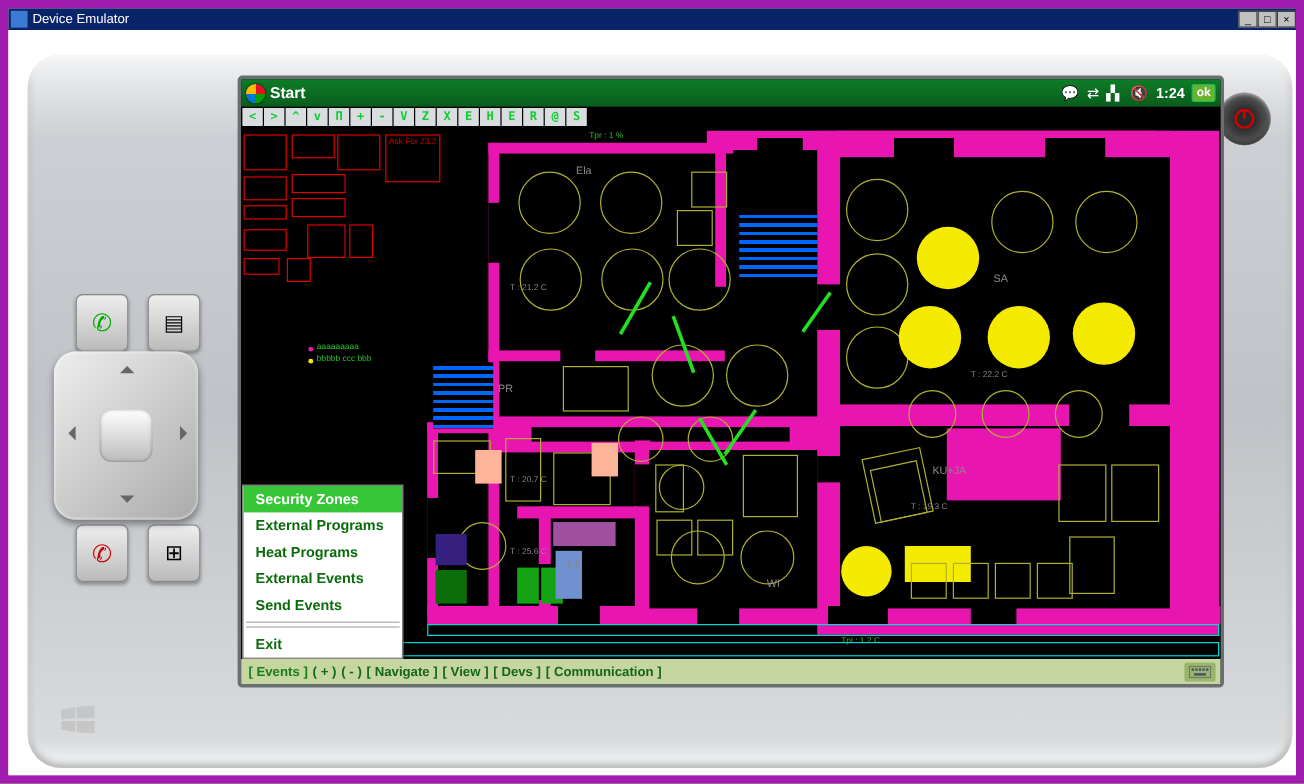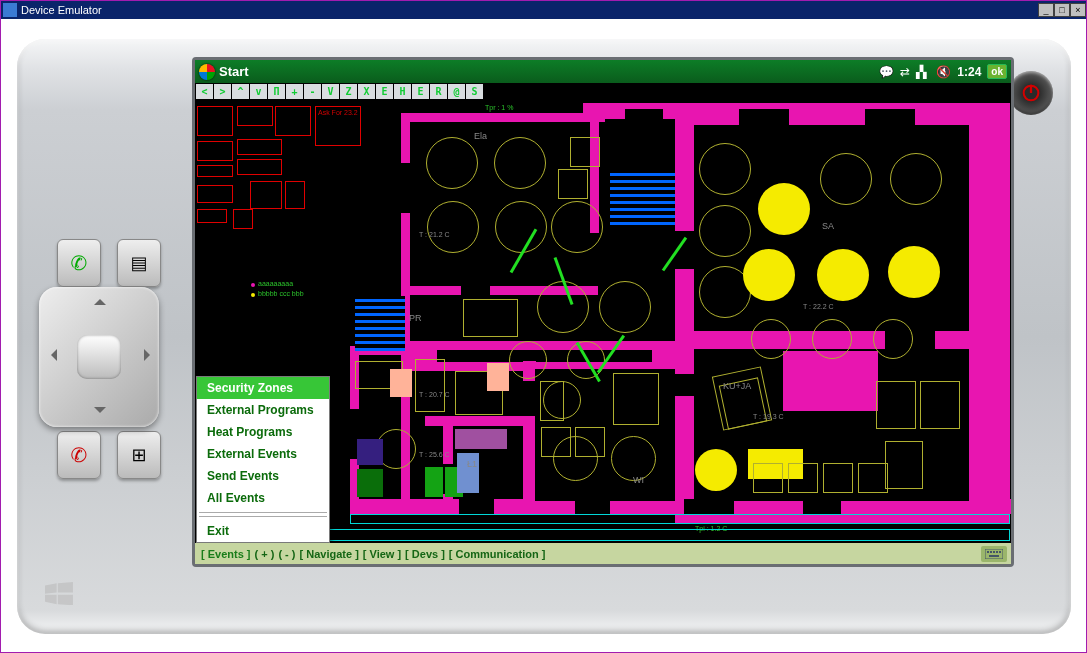--- a/index.html
+++ b/index.html
@@ -1,19 +1,19 @@
 <!DOCTYPE html>
 <html><head>
 <meta charset="utf-8">
 <style>
 * { margin: 0; padding: 0; box-sizing: border-box; font-family: Tahoma, sans-serif; }
 body { width: 1087px; height: 653px; background: #ece9d8; overflow: hidden; }
 
 
-.window { width: 1087px; height: 653px; display: flex; flex-direction: column; border: 1px solid #a21caf; }
+.window { width: 1087px; height: 653px; display: flex; flex-direction: column; border: 7px solid #a21caf; }
 .titlebar { background: linear-gradient(#0a246a, #0a246a); color: #fff; height: 18px; display: flex; align-items: center; font-size: 11px; padding-left: 2px; }
 .titlebar .icon { width: 14px; height: 14px; background: #3b7bd4; margin-right: 4px; display:inline-block; }
 .win-btns { margin-left: auto; display: flex; }
 .win-btns div { width: 16px; height: 14px; background: #c0c0c0; border: 1px solid #404040; font-size: 9px; text-align: center; line-height: 12px; color:#000; }
 .menubar { background: #ece9d8; height: 22px; display: flex; align-items: center; font-size: 11px; }
 .menubar span { padding: 2px 8px; cursor: default; }
 
 
 .device-area { flex: 1; position: relative; background: #fff; }
 .device { position: absolute; left: 16px; top: 20px; width: 1054px; height: 595px; border-radius: 28px;
@@ -295,42 +295,41 @@
             <div class="redbox" style="left:38px;top:108px;width:20px;height:20px"></div>
 
             <div class="dot" style="left:56px;top:182px;background:#e815b0"></div>
             <div class="greenlbl" style="left:63px;top:179px">aaaaaaaaa</div>
             <div class="dot" style="left:56px;top:192px;background:#f5eb00"></div>
             <div class="greenlbl" style="left:63px;top:189px">bbbbb ccc bbb</div>
 
             <div class="lbl" style="left:279px;top:30px">Ela</div>
             <div class="lbl" style="left:627px;top:120px">SA</div>
             <div class="lbl" style="left:214px;top:212px">PR</div>
-            <div class="lbl" style="left:528px;top:280px">KU+JA</div>
+            <div class="lbl" style="left:576px;top:280px">KU+JA</div>
             <div class="lbl" style="left:272px;top:358px">Ł1</div>
             <div class="lbl" style="left:438px;top:374px">WI</div>
 
             <div class="lbl" style="left:224px;top:130px;font-size:7px">T : 21.2 C</div>
             <div class="lbl" style="left:224px;top:290px;font-size:7px">T : 20.7 C</div>
             <div class="lbl" style="left:224px;top:350px;font-size:7px">T : 25.6 C</div>
             <div class="lbl" style="left:608px;top:202px;font-size:7px">T : 22.2 C</div>
             <div class="lbl" style="left:558px;top:312px;font-size:7px">T : 19.3 C</div>
             <div class="lbl" style="left:290px;top:3px;font-size:7px;color:#2bc22b">Tpr : 1 %</div>
             <div class="lbl" style="left:500px;top:424px;font-size:7px;color:#2bc22b">Tpi : 1.2 C</div>
 
             <div class="cyan-rect" style="left:155px;top:413px;width:660px;height:10px"></div>
             <div class="cyan-rect" style="left:90px;top:428px;width:725px;height:12px"></div>
 
             <div class="menu-popup">
               <div class="sel">Security Zones</div>
               <div>External Programs</div>
               <div>Heat Programs</div>
               <div>External Events</div>
               <div>Send Events</div>
-              <div>All Events</div>
               <div class="sep"></div>
               <div class="sep"></div>
               <div>Exit</div>
             </div>
           </div>
 
           <div class="bottombar">
             <span class="grp active">[ Events ]</span>
             <span class="grp">(  +  )</span>
             <span class="grp">(  -  )</span>

